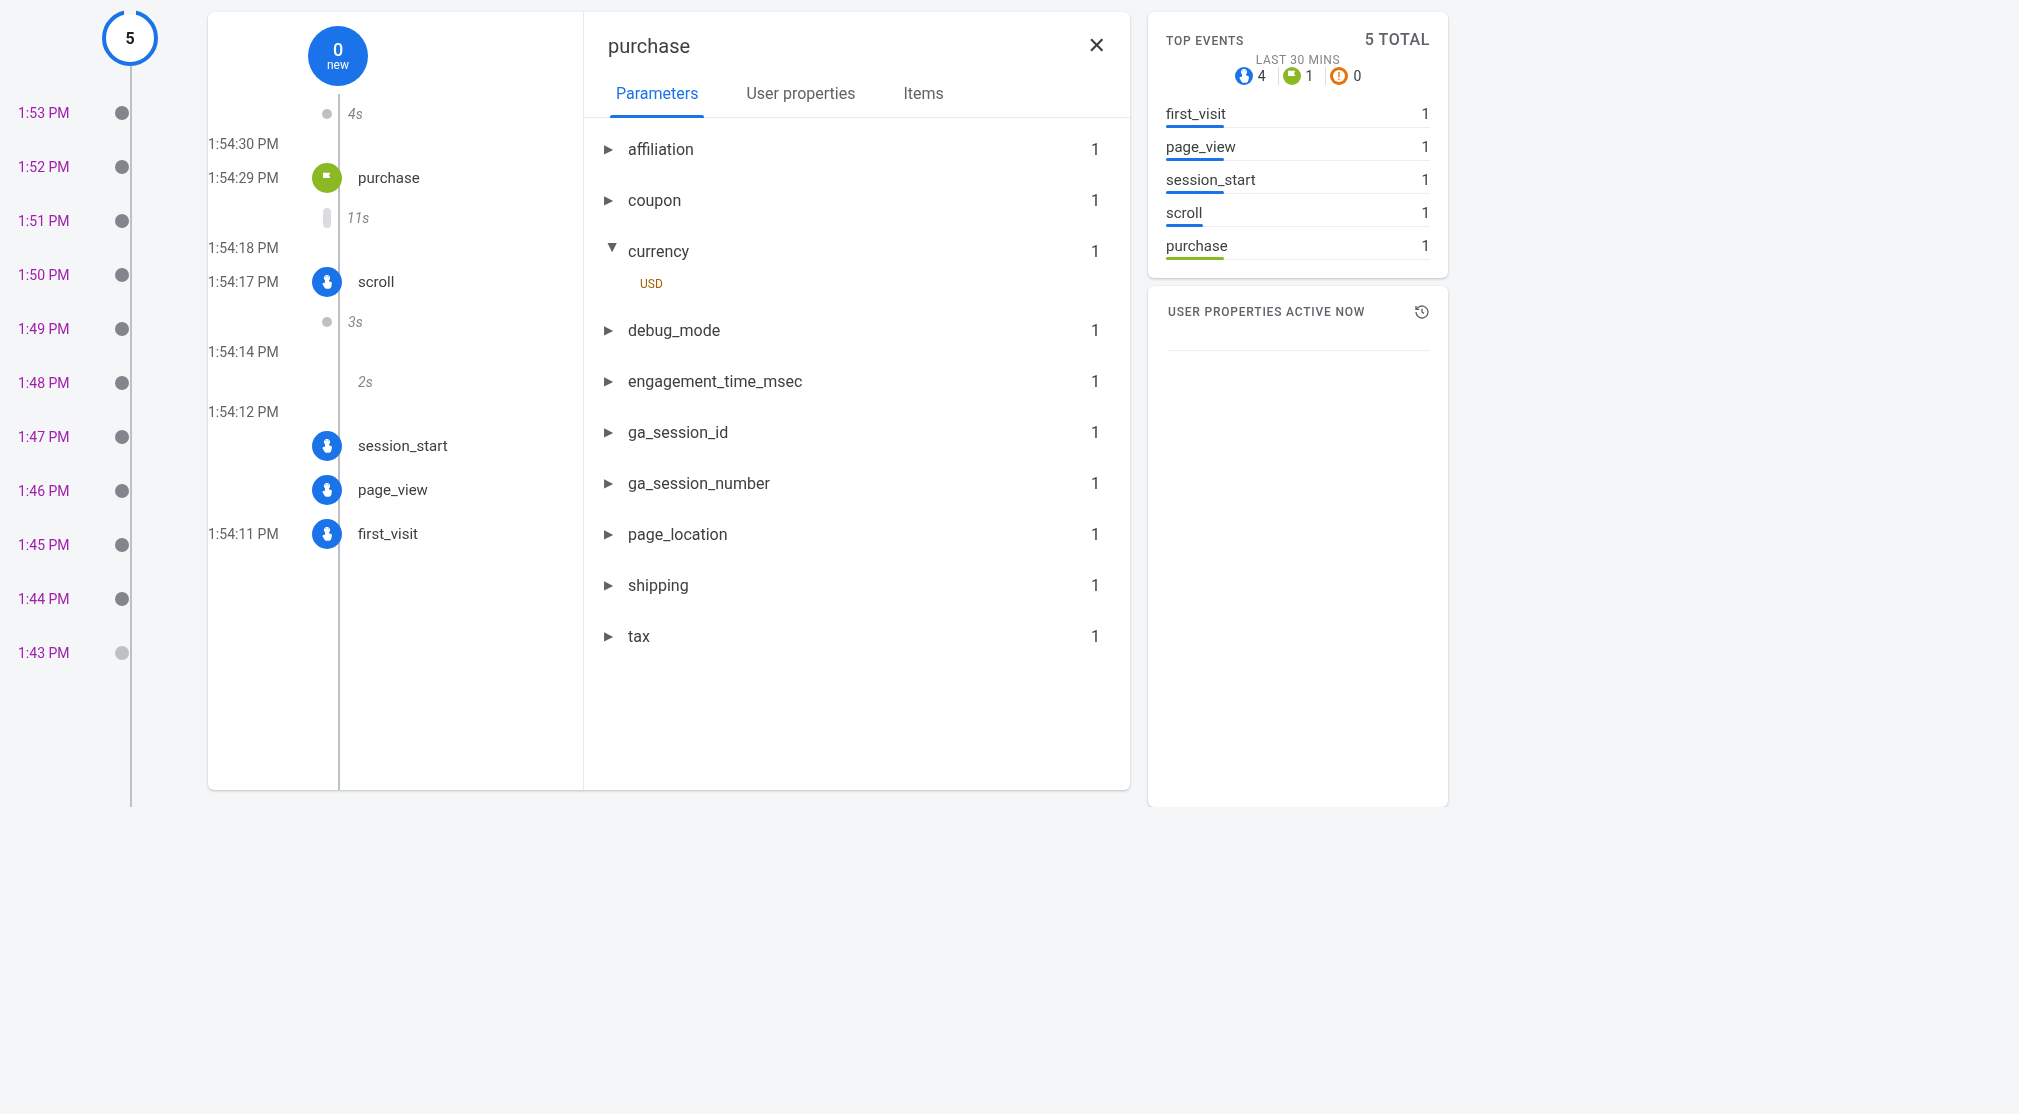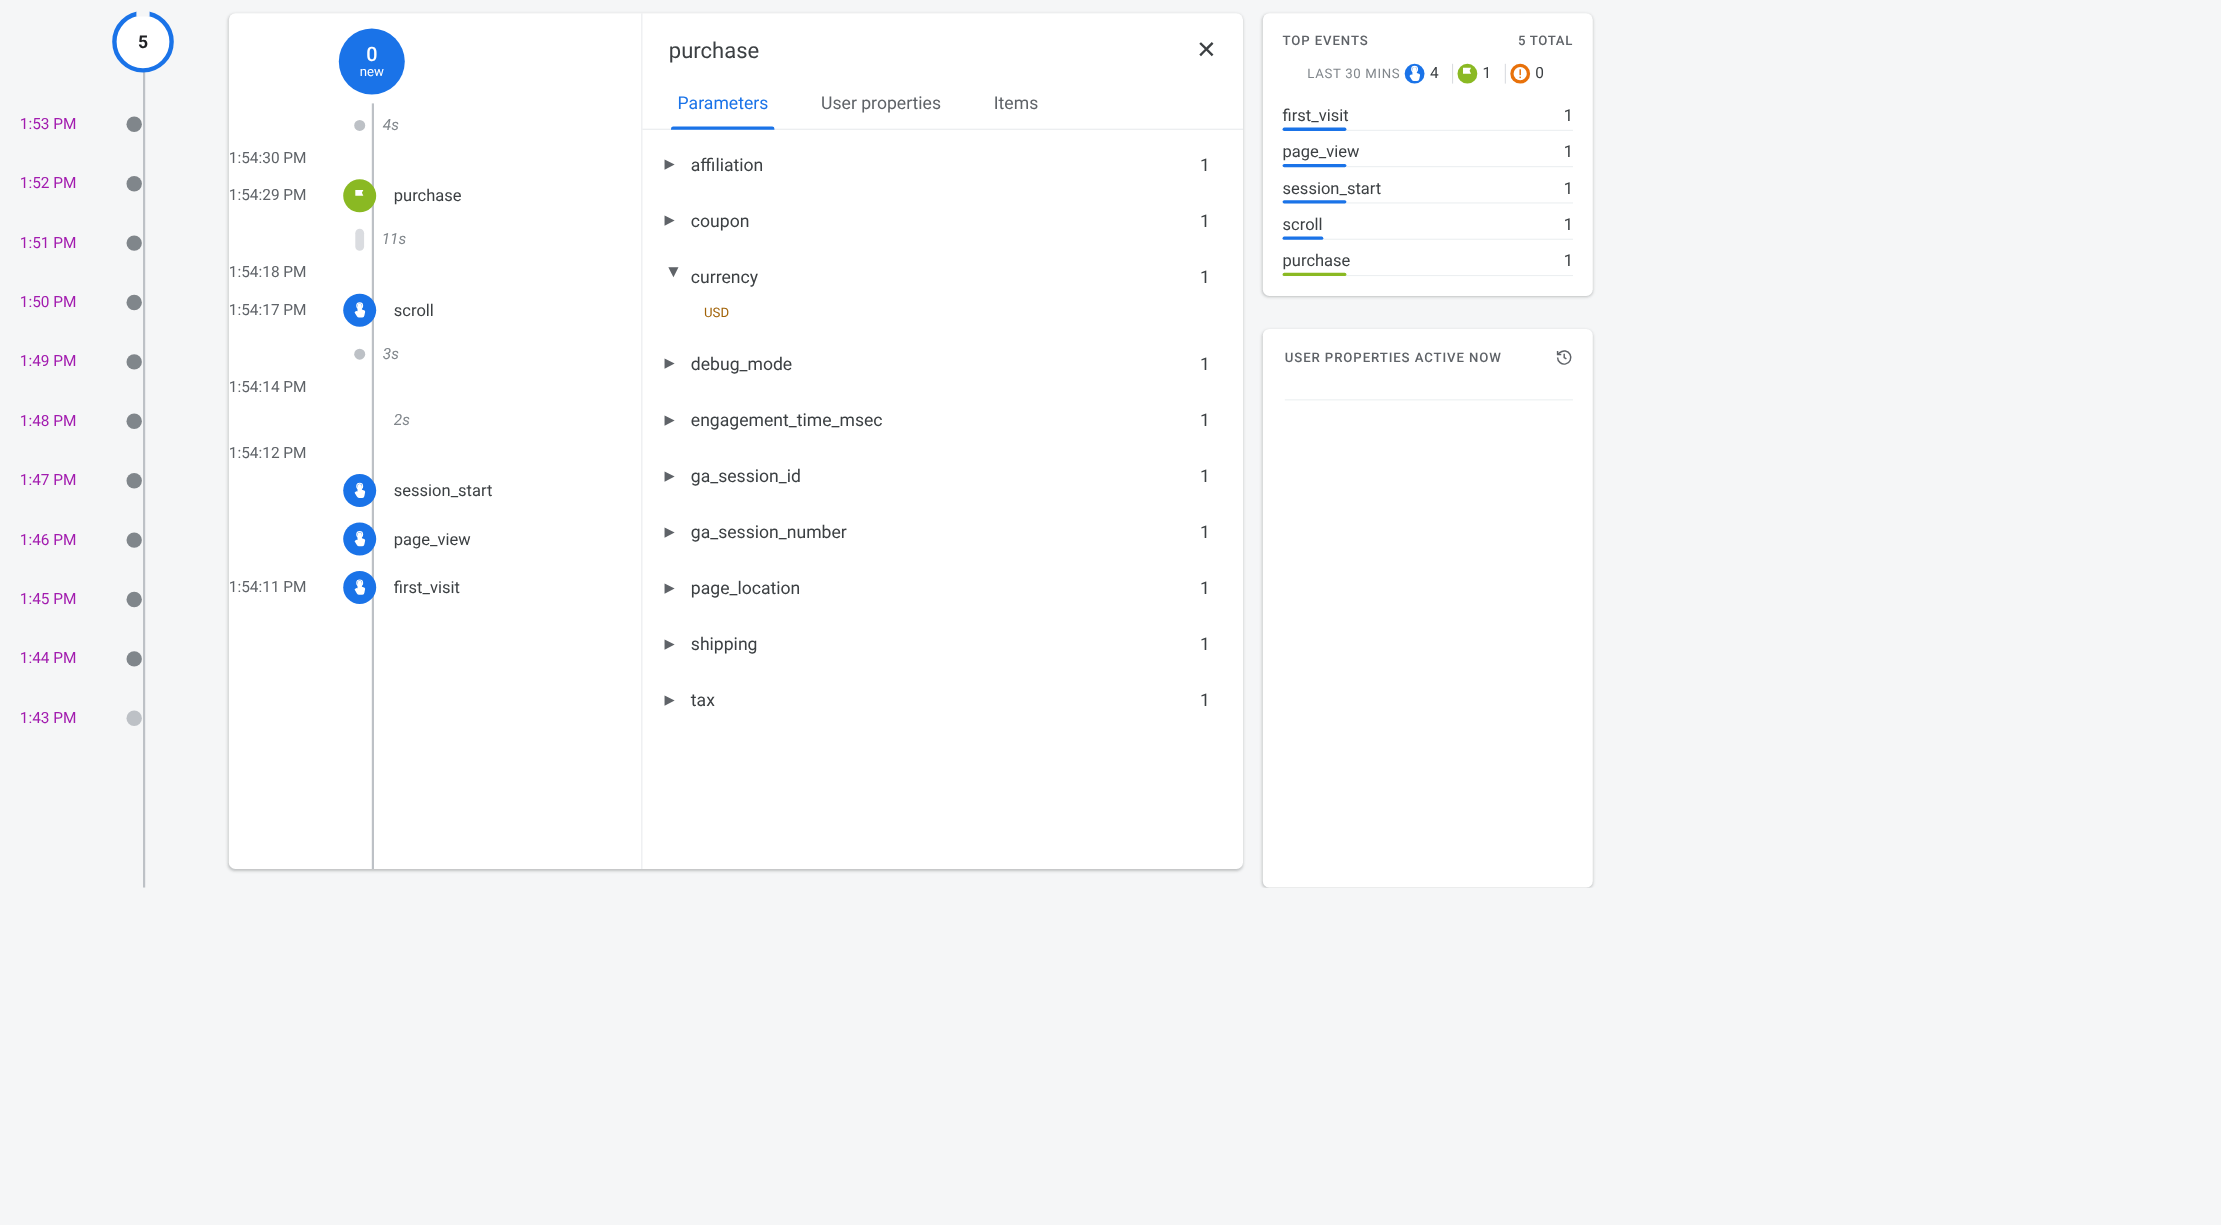--- a/index.html
+++ b/index.html
@@ -146,26 +146,26 @@
   }
   .prow .arrow { width:18px; color:#5f6368; font-size:12px; transform: translateY(-1px);}
   .prow.expanded .arrow { transform: rotate(90deg);}
   .pname { flex:1; font-size:16px; color:#3c4043; padding-left:6px;}
   .pcount { color:#3c4043; font-size:16px;}
   .pvalue { padding: 0 30px 14px 56px; color:#a16207; font-size:12px;}
   .params::-webkit-scrollbar{width:8px;}
   .params::-webkit-scrollbar-thumb{background:#dadce0;border-radius:4px;}
 
   
-  .right-col { width: 300px; flex:0 0 300px; display:flex; flex-direction:column; gap:30px; margin-top:12px;}
+  .right-col { width: 300px; flex:0 0 300px; display:flex; flex-direction:column; gap:8px; margin-top:12px;}
   .card { background:#fff; border-radius:6px; box-shadow: 0 1px 3px rgba(60,64,67,.2), 0 1px 2px rgba(60,64,67,.1); padding: 18px 18px;}
   .te-head { display:flex; justify-content:space-between; align-items:baseline; }
   .te-head .ttl { font-size:12px; letter-spacing:.8px; color:#5f6368; font-weight:500;}
-  .te-head .tot { font-size:12px; letter-spacing:.6px; color:#5f6368; font-weight:500;}
-  .te-sub { display:flex; justify-content:center; align-items:center; margin-top:14px; margin-bottom:10px;}
+  .te-head .tot { font-size:16px; letter-spacing:.6px; color:#5f6368; font-weight:500;}
+  .te-sub { display:flex; justify-content:flex-end; align-items:center; margin-top:4px; margin-bottom:10px;flex-direction:column;}
   .te-sub .l30 { font-size:12px; letter-spacing:.6px; color:#80868b;}
   .legend { display:flex; align-items:center; gap:8px;}
   .lg { display:flex; align-items:center; gap:5px; font-size:14px; color:#3c4043; padding:0 4px;}
   .lg + .lg { border-left:1px solid #dadce0;}
   .lg .dot{width:18px;height:18px;border-radius:50%;display:flex;align-items:center;justify-content:center;color:#fff;}
   .te-row{ display:flex; justify-content:space-between; align-items:center; padding:10px 0 4px; border-bottom:1px solid #eceff1; position:relative;}
   .te-row .bar{position:absolute;left:0;bottom:-1px;height:3px;border-radius:2px;}
   .te-row .nm{color:#3c4043;font-size:15px;}
   .te-row .ct{color:#3c4043;font-size:15px;}
   .card.grow{flex:1;padding-left:20px;}

